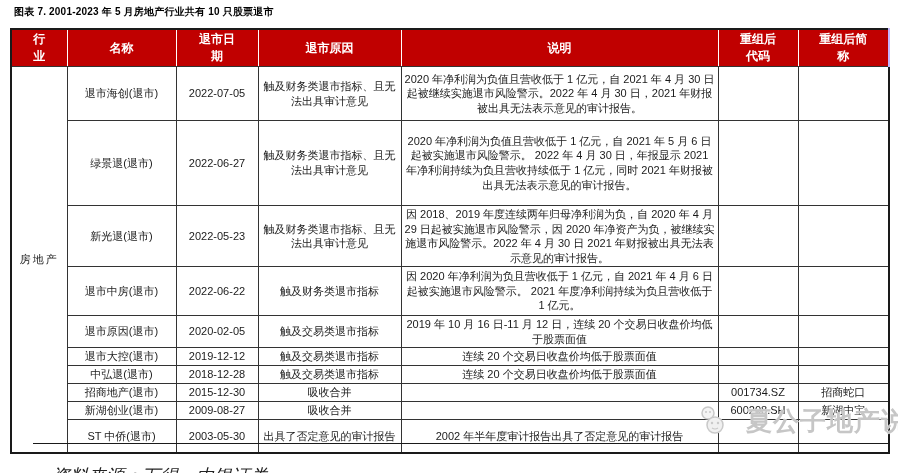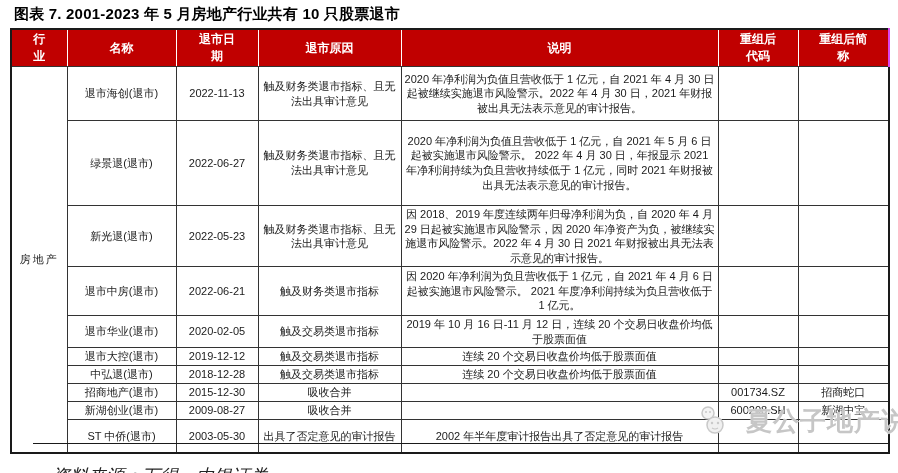--- a/index.html
+++ b/index.html
@@ -1,35 +1,35 @@
 <!DOCTYPE html>
 <html><head>
 <meta charset="utf-8">
 <style>
   html,body{margin:0;padding:0;}
   body{
     width:898px;height:473px;position:relative;background:#ffffff;
     font-family:"Liberation Sans","DejaVu Sans",sans-serif;color:#1a1a1a;overflow:hidden;
   }
   .title{
-    position:absolute;left:14px;top:5px;font-size:15px;font-weight:bold;color:#000;
+    position:absolute;left:14px;top:5px;font-size:10px;font-weight:bold;color:#000;
     letter-spacing:0.2px;white-space:nowrap;
   }
   table.delist{
     position:absolute;left:10px;top:28px;width:878px;
     border-collapse:collapse;table-layout:fixed;
     border:2px solid #1a1a1a;
   }
   table.delist th{
     background:#c00000;color:#ffffff;font-size:12px;font-weight:bold;
     padding:1px 18px;border-left:1px solid #ffffff;border-right:1px solid #ffffff;
     border-bottom:1px solid #333333;height:16px;
   }
   table.delist th:first-child{border-left:2px solid #1a1a1a;}
-  table.delist th:last-child{border-right:2px solid #d946ef;}
+  table.delist th:last-child{border-right:2px solid #c4b5fd;}
   table.delist td{
     border:1px solid #333333;font-size:11px;line-height:1.32;
     text-align:center;vertical-align:middle;padding:1px 3px;
     color:#1a1a1a;word-break:break-all;
   }
   td.reason{color:#953735;}
   td.industry{font-size:11.5px;letter-spacing:2px;}
   .src-rule{
     position:absolute;left:33px;top:443px;width:857px;height:0;
     border-top:1px solid #1a1a1a;
@@ -70,21 +70,21 @@
       <th>退市原因</th>
       <th>说明</th>
       <th>重组后代码</th>
       <th>重组后简称</th>
     </tr>
   </thead>
   <tbody>
     <tr style="height:54px">
       <td class="industry" rowspan="10">房地产</td>
       <td>退市海创(退市)</td>
-      <td>2022-11-13</td>
+      <td>2022-07-05</td>
       <td class="reason">触及财务类退市指标、且无法出具审计意见</td>
       <td>2020 年净利润为负值且营收低于 1 亿元，自 2021 年 4 月 30 日起被继续实施退市风险警示。2022 年 4 月 30 日，2021 年财报被出具无法表示意见的审计报告。</td>
       <td></td>
       <td></td>
     </tr>
     <tr style="height:85px">
       <td>绿景退(退市)</td>
       <td>2022-06-27</td>
       <td class="reason">触及财务类退市指标、且无法出具审计意见</td>
       <td>2020 年净利润为负值且营收低于 1 亿元，自 2021 年 5 月 6 日起被实施退市风险警示。 2022 年 4 月 30 日，年报显示 2021 年净利润持续为负且营收持续低于 1 亿元，同时 2021 年财报被出具无法表示意见的审计报告。</td>
@@ -94,28 +94,28 @@
     <tr style="height:61px">
       <td>新光退(退市)</td>
       <td>2022-05-23</td>
       <td class="reason">触及财务类退市指标、且无法出具审计意见</td>
       <td>因 2018、2019 年度连续两年归母净利润为负，自 2020 年 4 月 29 日起被实施退市风险警示，因 2020 年净资产为负，被继续实施退市风险警示。2022 年 4 月 30 日 2021 年财报被出具无法表示意见的审计报告。</td>
       <td></td>
       <td></td>
     </tr>
     <tr style="height:49px">
       <td>退市中房(退市)</td>
-      <td>2022-06-21</td>
+      <td>2022-06-22</td>
       <td class="reason">触及财务类退市指标</td>
       <td>因 2020 年净利润为负且营收低于 1 亿元，自 2021 年 4 月 6 日起被实施退市风险警示。 2021 年度净利润持续为负且营收低于 1 亿元。</td>
       <td></td>
       <td></td>
     </tr>
     <tr style="height:30px">
-      <td>退市华业(退市)</td>
+      <td>退市原因(退市)</td>
       <td>2020-02-05</td>
       <td class="reason">触及交易类退市指标</td>
       <td>2019 年 10 月 16 日-11 月 12 日，连续 20 个交易日收盘价均低于股票面值</td>
       <td></td>
       <td></td>
     </tr>
     <tr style="height:18px">
       <td>退市大控(退市)</td>
       <td>2019-12-12</td>
       <td class="reason">触及交易类退市指标</td>

